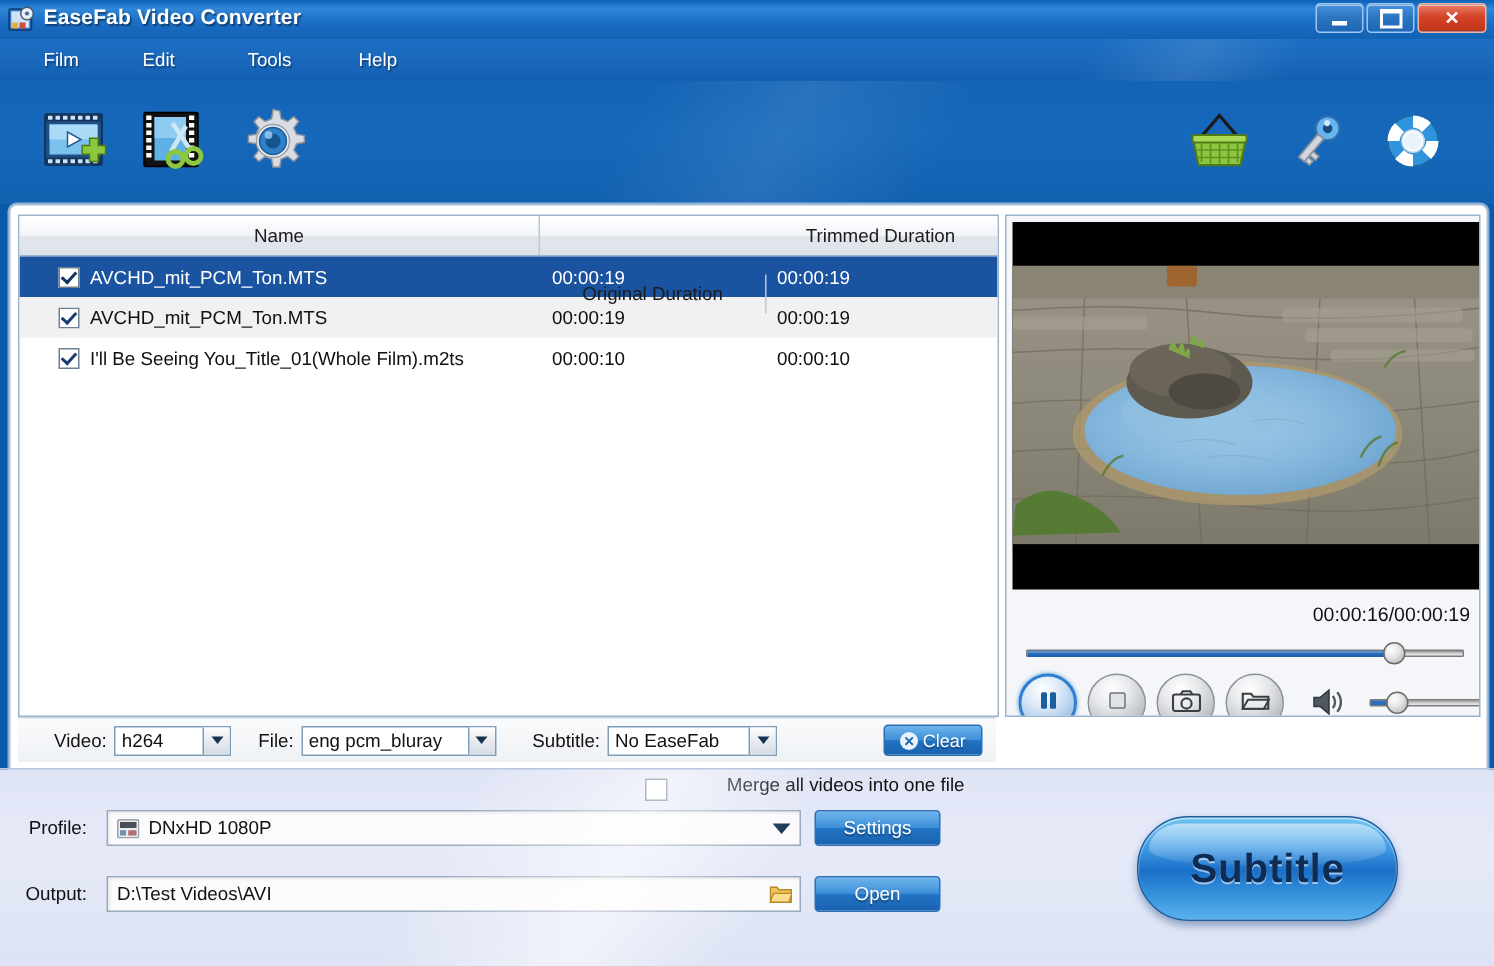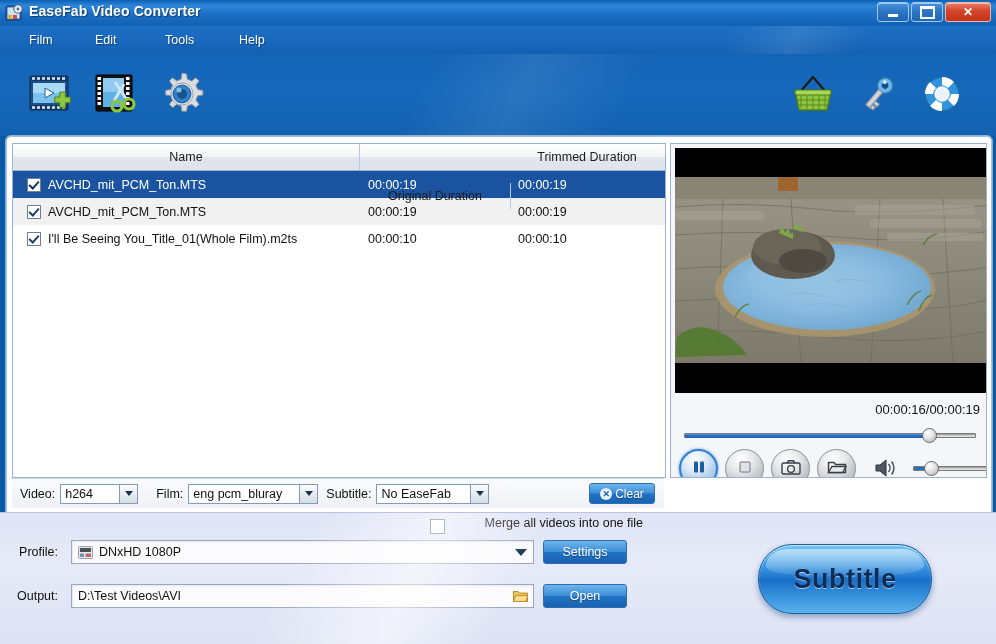--- a/index.html
+++ b/index.html
@@ -105,21 +105,21 @@
     font-size: 12.5px; color: #1b1b1b; border-right: 1px solid #bcc8d6;
     height: 100%;
   }
   .lh-name { width: 346px; }
   .lh-orig { width: 150px; margin-top: 39px; }
   .lh-trim { width: 152px; border-right: none; }
 
   .row { display: flex; height: 27px; align-items: center; font-size: 12.5px; color: #111; }
   .row.sel { background: #1a53a0; color: #ffffff; }
   .row.alt { background: #f1f1f1; }
-  .cell-name { width: 346px; display: flex; align-items: center; padding-left: 14px; box-sizing: border-box; white-space: nowrap; overflow: hidden; }
+  .cell-name { width: 346px; display: flex; align-items: center; padding-left: 26px; box-sizing: border-box; white-space: nowrap; overflow: hidden; }
   .cell-orig { width: 150px; padding-left: 9px; box-sizing: border-box; }
   .cell-trim { width: 152px; padding-left: 9px; box-sizing: border-box; }
   .cbx {
     width: 12px; height: 12px; min-width: 12px; background: #fff;
     border: 1px solid #6f7f92; margin-right: 7px; position: relative;
     display: inline-block;
   }
   .cbx::after {
     content: ""; position: absolute; left: 3px; top: 0px; width: 4px; height: 8px;
     border: solid #1d3c6e; border-width: 0 2px 2px 0; transform: rotate(42deg);
@@ -180,21 +180,21 @@
   }
   .vol-fill { position: absolute; left: 1px; top: 6px; height: 3px; background: #2a6fbf; }
 
   
   .opts {
     position: absolute; left: 5px; top: 341px; width: 652px; height: 29px;
     background: linear-gradient(to bottom,#fafbfc,#eef1f5);
     border-top: 1px solid #cdd7e2;
     display: flex; align-items: center;
   }
-  .olabel { font-size: 12.5px; color: #111; margin-left: 8px; }
+  .olabel { font-size: 12.5px; color: #111; margin-left: 24px; }
   .combo {
     position: relative; height: 20px; background: #fff;
     border: 1px solid #7f9db9; box-sizing: border-box;
     display: flex; align-items: center; font-size: 12.5px; color: #111;
     padding-left: 4px; margin-left: 5px;
   }
   .combo-btn {
     position: absolute; right: 0; top: 0; width: 17px; height: 18px;
     background: linear-gradient(to bottom,#fdfdfd,#e7ebf0 50%,#d6dce4);
     border-left: 1px solid #7f9db9;
@@ -477,21 +477,21 @@
     </div>
 
     <div class="opts">
       <span class="olabel">Video:</span>
       <div class="combo" style="width:78px">
         <span>h264</span>
         <span class="combo-btn">
             <i class="caret"></i>
           </span>
       </div>
-      <span class="olabel" style="margin-left:18px">Film:</span>
+      <span class="olabel" style="margin-left:18px">File:</span>
       <div class="combo" style="width:130px">
         <span>eng pcm_bluray</span>
         <span class="combo-btn">
             <i class="caret"></i>
           </span>
       </div>
       <span class="olabel" style="">Subtitle:</span>
       <div class="combo" style="width:113px">
         <span>No EaseFab</span>
         <span class="combo-btn">

